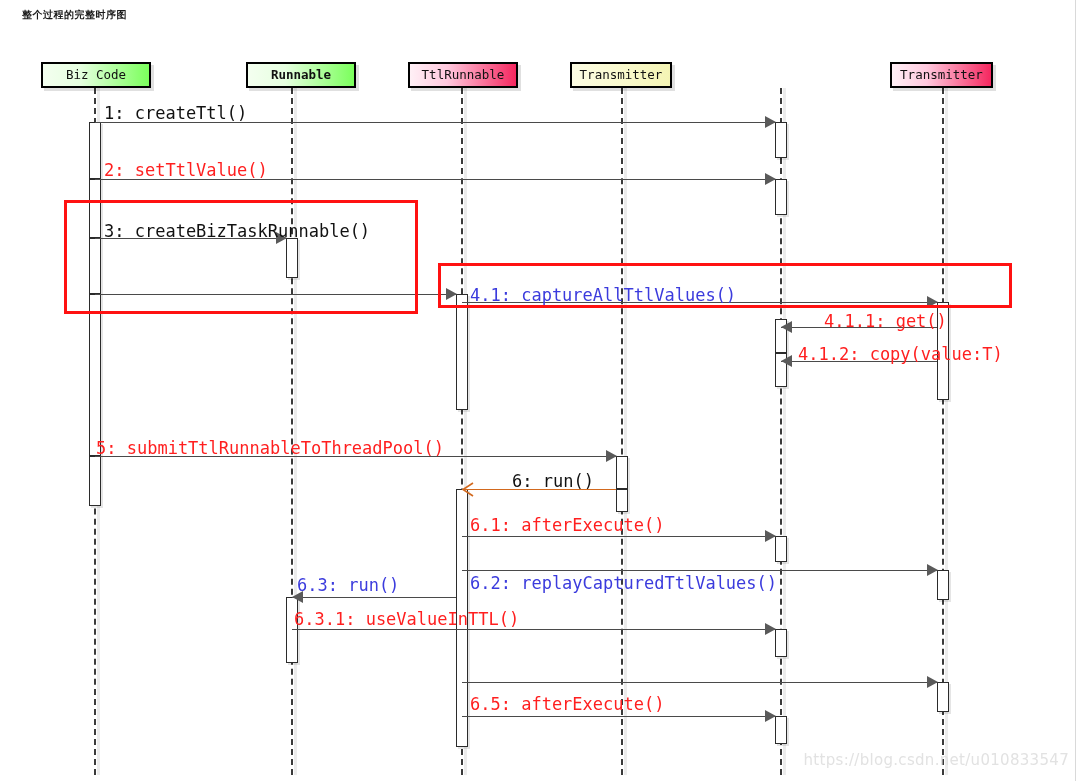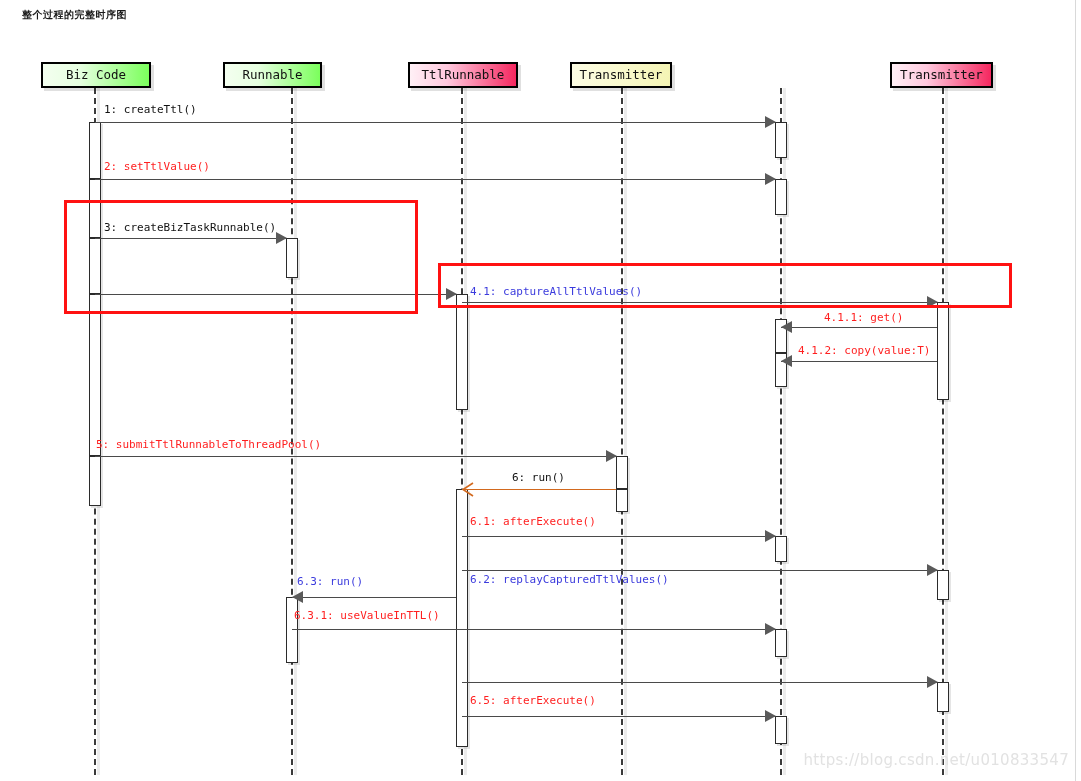--- a/index.html
+++ b/index.html
@@ -91,21 +91,21 @@
     border-bottom: 6px solid transparent;
   }
   .arrow-r { border-left: 11px solid #5a5a5a; }
   .arrow-l { border-right: 11px solid #5a5a5a; }
   .arrow-open-l {
     position: absolute;
     width: 0; height: 0;
   }
   .msg-label {
     position: absolute;
-    font-size: 11px;
+    font-size: 17px;
     white-space: nowrap;
     font-family: "DejaVu Sans Mono", monospace;
   }
   .c-black { color: #111111; }
   .c-red   { color: #ff1f1f; }
   .c-blue  { color: #3b3bdd; }
 
   
   .highlight-box {
     position: absolute;
@@ -129,21 +129,21 @@
 
 <div id="page-title">整个过程的完整时序图</div>
 
 <div id="diagram">
   <div class="right-rule"></div>
 <div class="lifeline-shadow" style="left: 97px; top: 88px; height: 687px;"></div>
     <div class="lifeline" style="left: 94px; top: 88px; height: 687px;"></div>
     <div class="participant p-green" style="left: 41px; top: 62px; width: 110px;">Biz Code</div>
     <div class="lifeline-shadow" style="left: 294px; top: 88px; height: 687px;"></div>
     <div class="lifeline" style="left: 291px; top: 88px; height: 687px;"></div>
-    <div class="participant p-green" style="left: 223px; top: 62px; width: 99px;">Runnable</div>
+    <div class="participant p-green" style="left: 246px; top: 62px; width: 110px; font-weight: bold;">Runnable</div>
     <div class="lifeline-shadow" style="left: 464px; top: 88px; height: 687px;"></div>
     <div class="lifeline" style="left: 461px; top: 88px; height: 687px;"></div>
     <div class="participant p-pink" style="left: 408px; top: 62px; width: 110px;">TtlRunnable</div>
     <div class="lifeline-shadow" style="left: 624px; top: 88px; height: 687px;"></div>
     <div class="lifeline" style="left: 621px; top: 88px; height: 687px;"></div>
     <div class="participant p-cream" style="left: 570px; top: 62px; width: 102px;">Transmitter</div>
     <div class="lifeline-shadow" style="left: 783px; top: 88px; height: 687px;"></div>
     <div class="lifeline" style="left: 780px; top: 88px; height: 687px;"></div>
     <div class="lifeline-shadow" style="left: 945px; top: 88px; height: 687px;"></div>
     <div class="lifeline" style="left: 942px; top: 88px; height: 687px;"></div>

